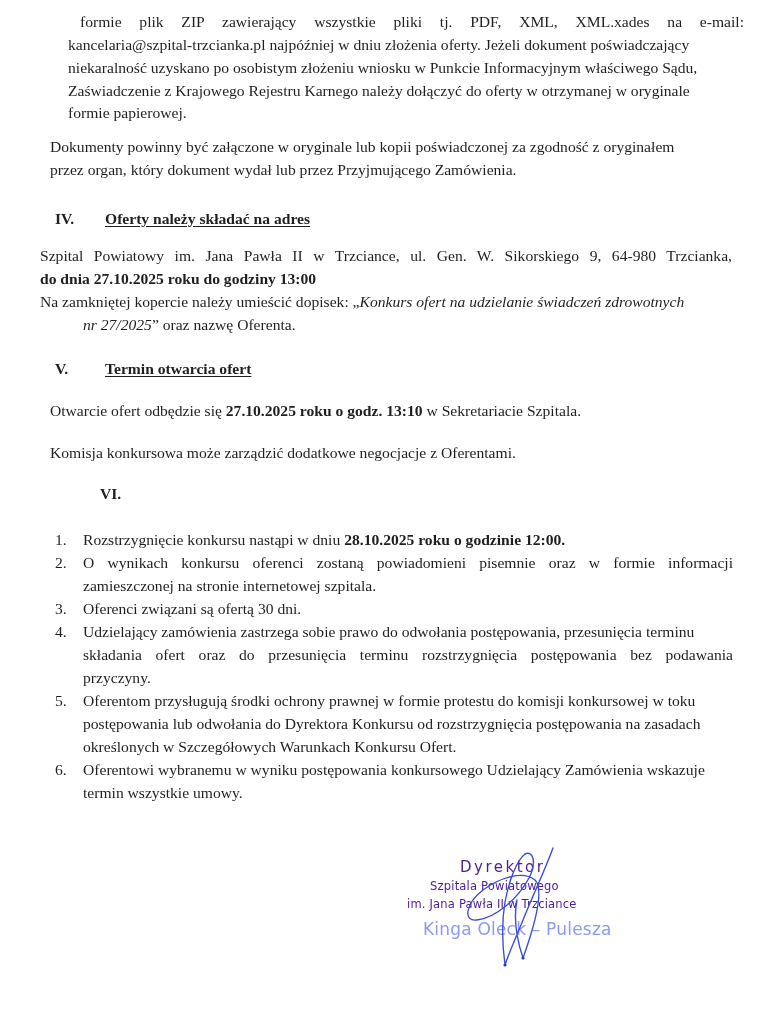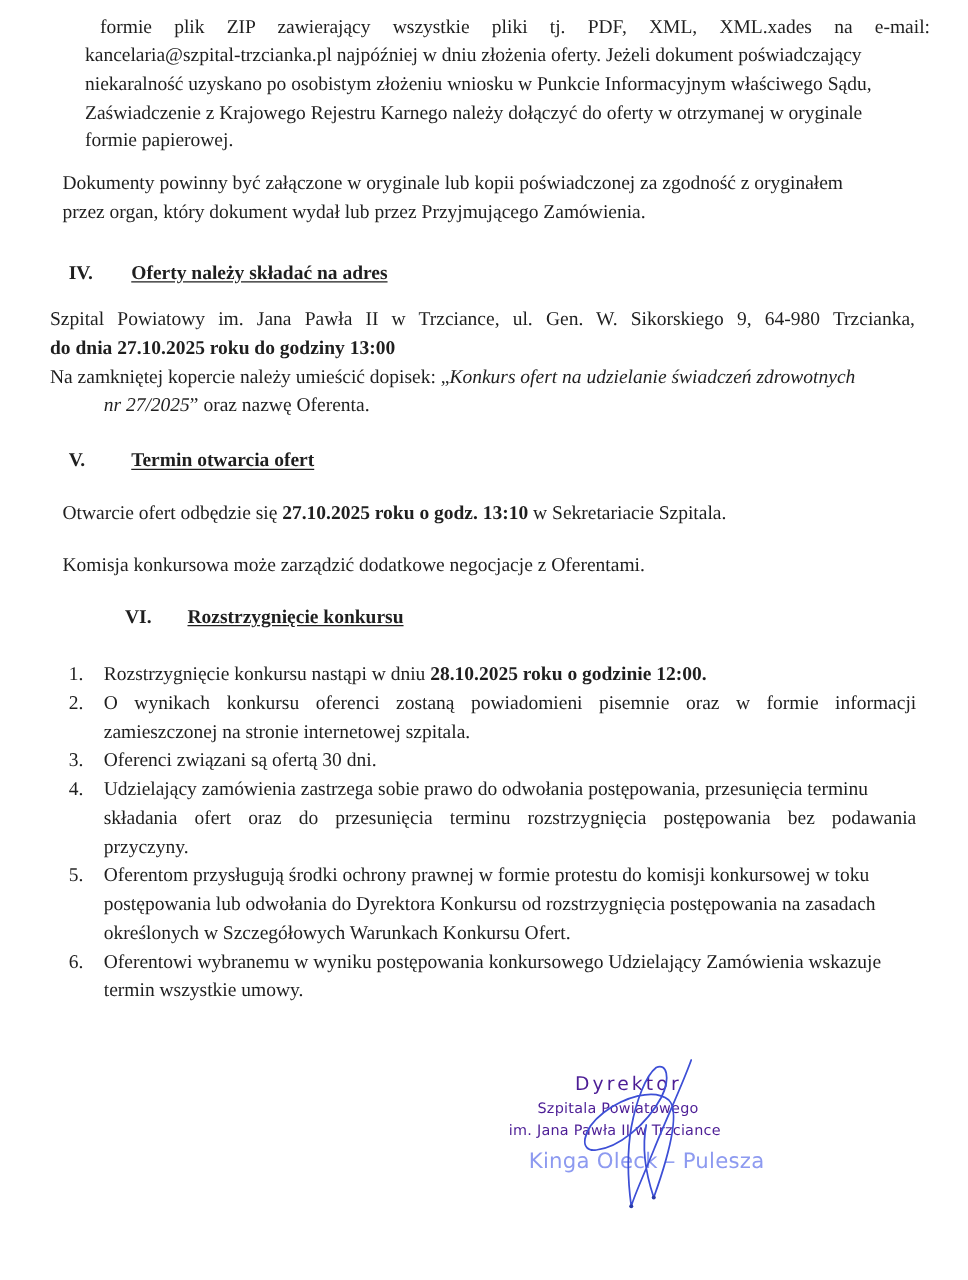--- a/index.html
+++ b/index.html
@@ -50,21 +50,20 @@
   <span class="title" style="left:50px;">Termin otwarcia ofert</span>
 </div>
 
 <div>
   <span class="line" style="left:50px; top:401px;"><span>Otwarcie ofert odbędzie się </span><b>27.10.2025 roku o godz. 13:10</b><span> w Sekretariacie Szpitala.</span></span>
   <span class="line" style="left:50px; top:443px;">Komisja konkursowa może zarządzić dodatkowe negocjacje z Oferentami.</span>
 </div>
 
 <div class="heading" style="left:55px; top:484px; width:400px; height:22px;margin-left:45px;">
   <span class="num">VI.</span>
-  <span class="title" style="left:50px;">Rozstrzygnięcie konkursu</span>
 </div>
 
 <div>
 
   <div>
     <span class="li-num" style="top:530px;">1.</span>
     <span class="line" style="left:83px; top:530px;"><span>Rozstrzygnięcie konkursu nastąpi w dniu </span><b>28.10.2025 roku o godzinie 12:00.</b></span>
   </div>
 
   <div>

